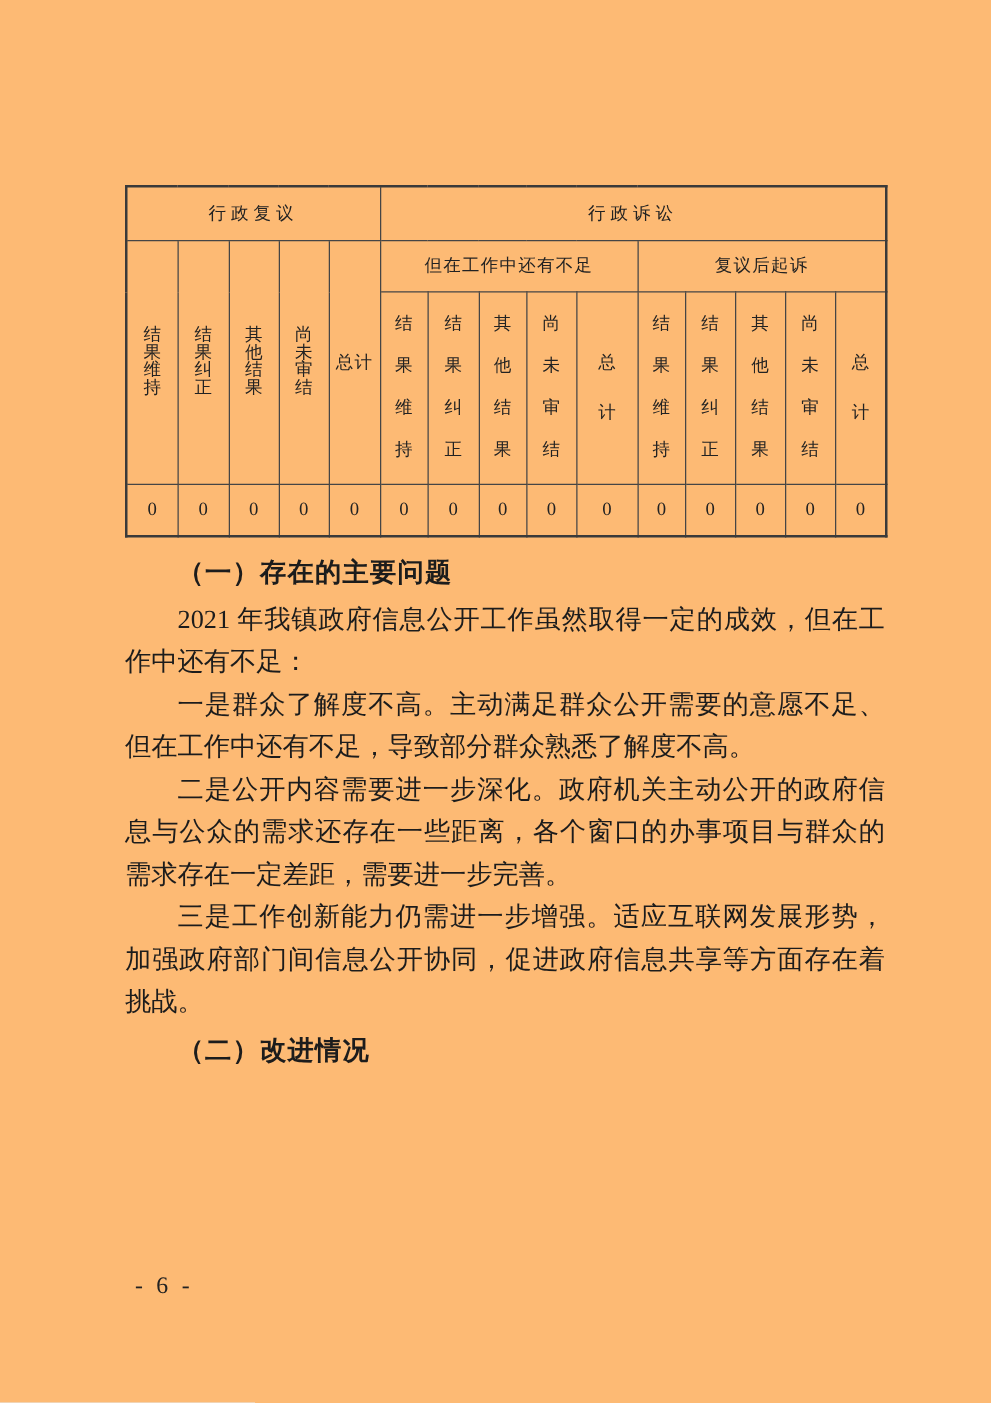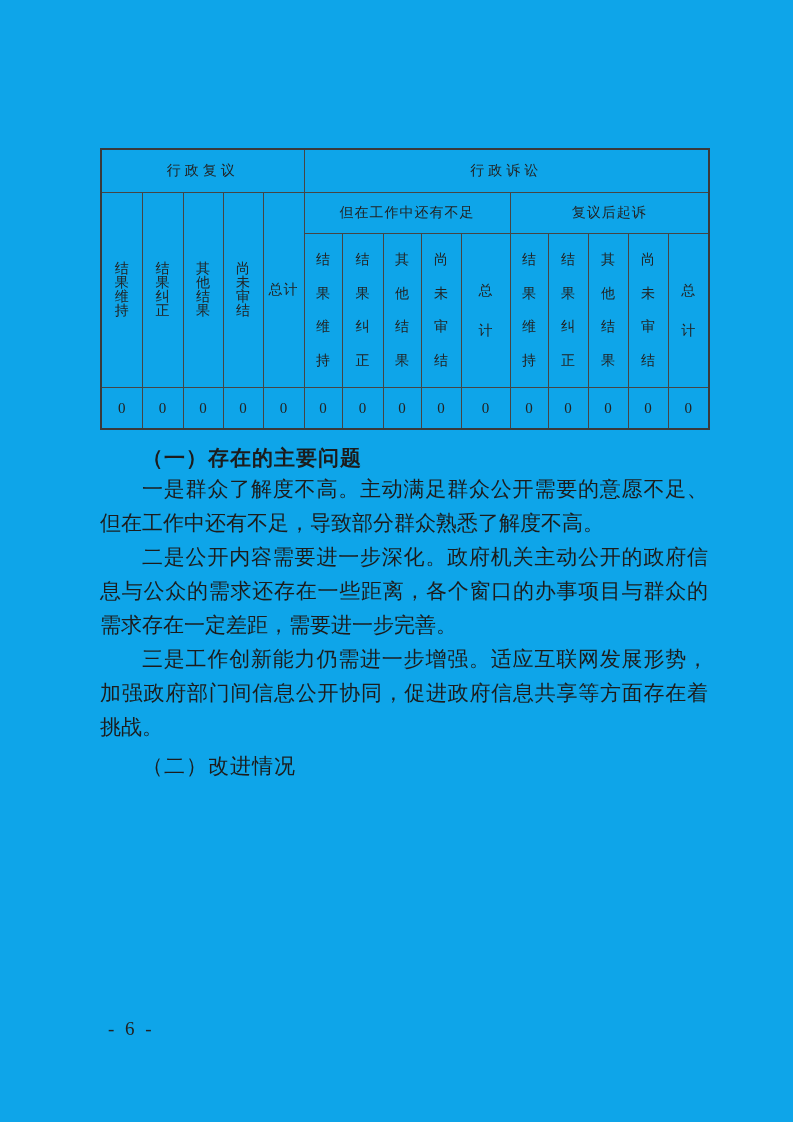--- a/index.html
+++ b/index.html
@@ -1,19 +1,19 @@
 <!DOCTYPE html>
 <html><head>
 <meta charset="utf-8">
 <style>
   html,body{margin:0;padding:0;background:#e8e8e8;}
   .page{
     position:relative;
     width:793px;height:1122px;
-    background:#0ea5e9;
+    background:#fdba74;
     font-family:"Liberation Serif","DejaVu Serif",serif;
     color:#1c1c1c;
     overflow:hidden;
   }
   .content{
     position:absolute;
     left:100px;top:148px;
     width:608px;
   }
   
@@ -50,21 +50,21 @@
     letter-spacing:1px;
   }
   .h2{
     margin:14px 0 0 0;
     font-size:21px;font-weight:bold;
     line-height:28px;text-indent:2em;
     letter-spacing:1px;
   }
   .h3{
     margin:8px 0 0 0;
-    font-size:21px;font-weight:normal;
+    font-size:21px;font-weight:bold;
     line-height:28px;text-indent:2em;
     letter-spacing:1px;
   }
   .para{
     margin:0;
     font-size:21px;
     line-height:34px;
     text-indent:2em;
     text-align:justify;
   }
@@ -236,20 +236,21 @@
         <td>0</td>
         <td>0</td>
         <td>0</td>
         <td>0</td>
         <td>0</td>
       </tr>
     </tbody>
       </table>
 
     <div class="h2">（一）存在的主要问题</div>
+    <p class="para first">2021 年我镇政府信息公开工作虽然取得一定的成效，但在工作中还有不足：</p>
     <p class="para">一是群众了解度不高。主动满足群众公开需要的意愿不足、但在工作中还有不足，导致部分群众熟悉了解度不高。</p>
     <p class="para">二是公开内容需要进一步深化。政府机关主动公开的政府信息与公众的需求还存在一些距离，各个窗口的办事项目与群众的需求存在一定差距，需要进一步完善。</p>
     <p class="para">三是工作创新能力仍需进一步增强。适应互联网发展形势，加强政府部门间信息公开协同，促进政府信息共享等方面存在着挑战。</p>
     <div class="h3">（二）改进情况</div>
 
   </div>
 
   <div class="pagenum">- 6 -</div>
 </div>
 

